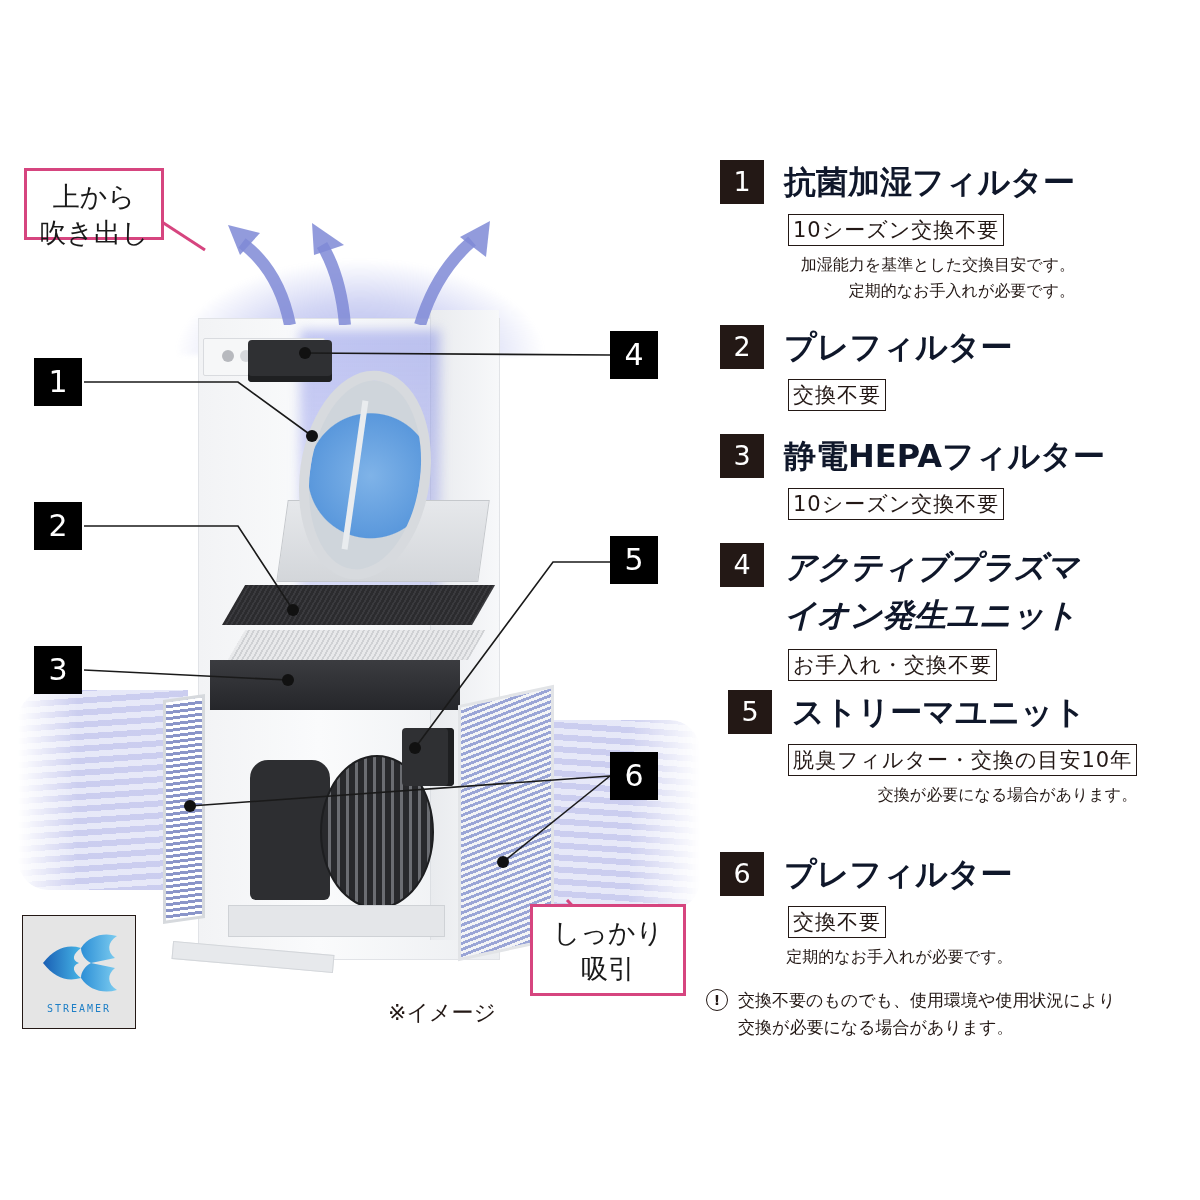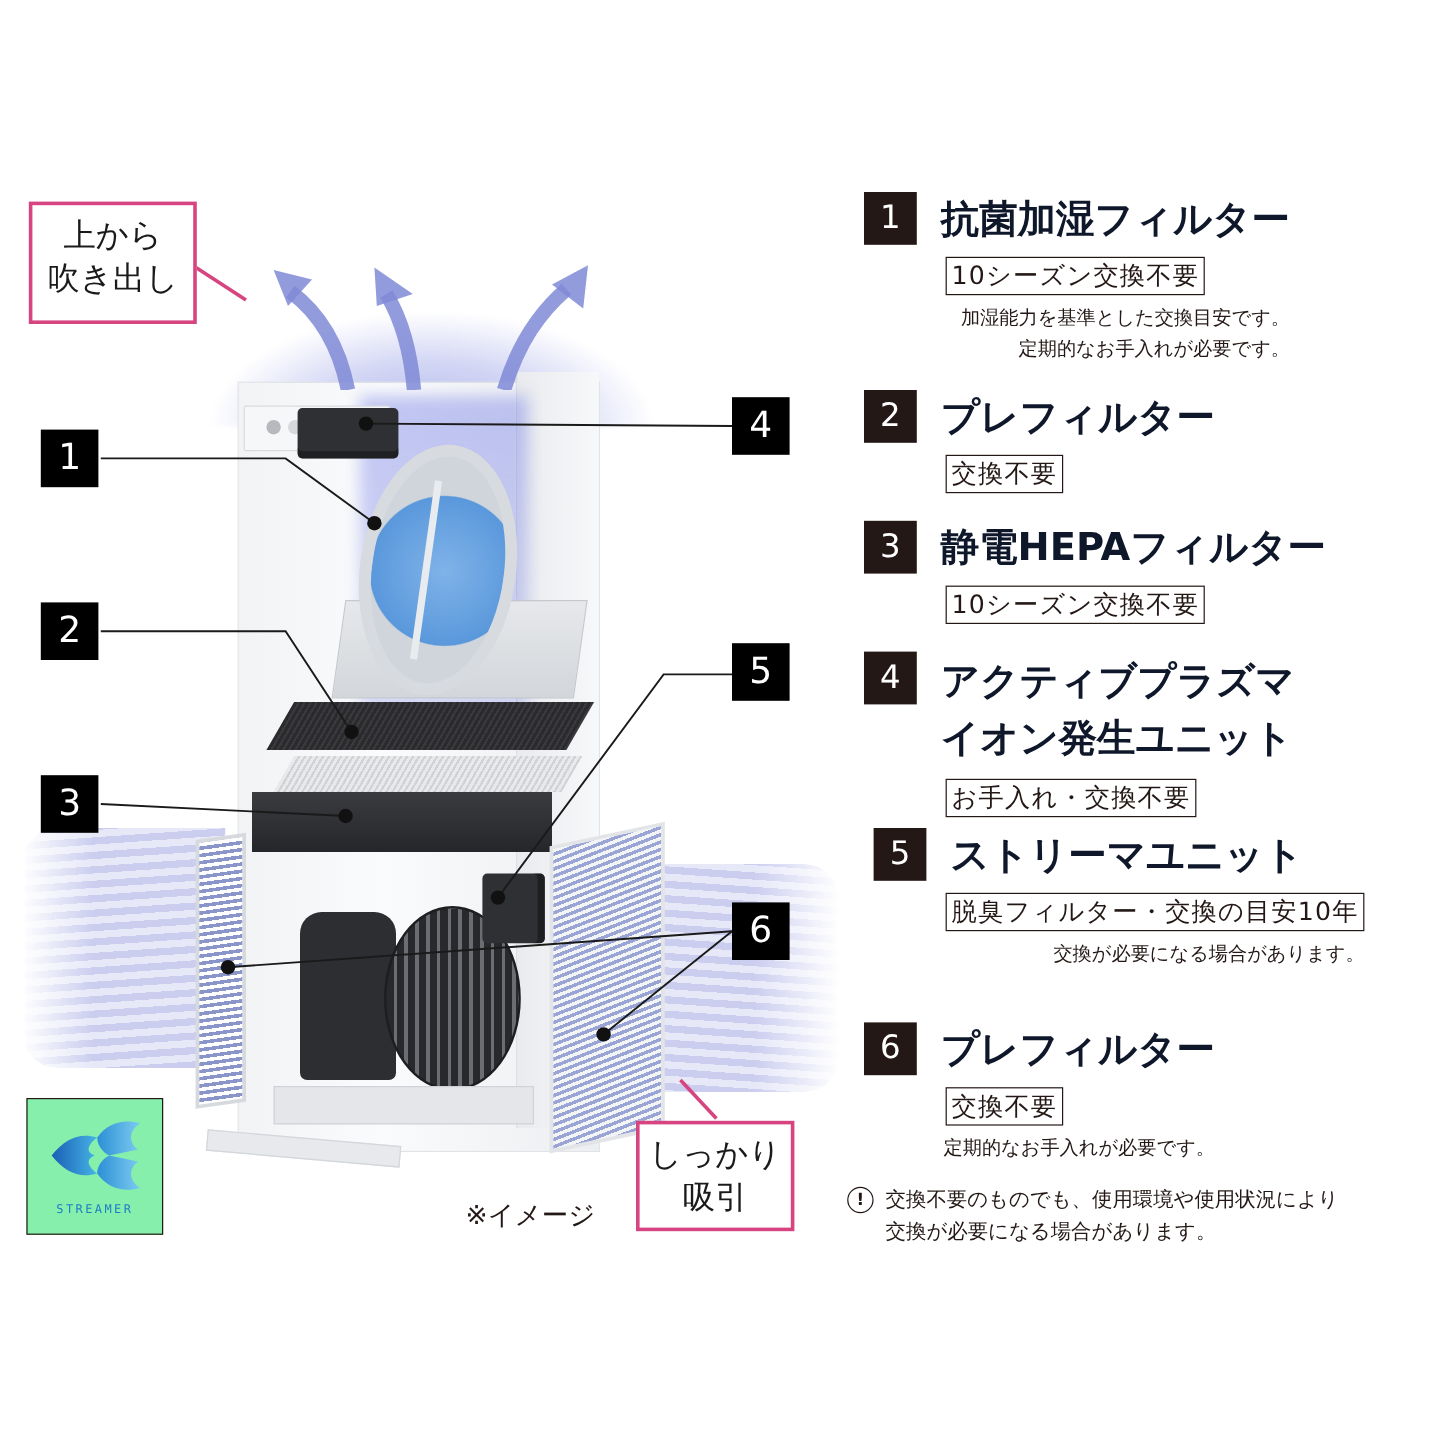--- a/index.html
+++ b/index.html
@@ -120,41 +120,41 @@
   }
 
   
   .pink-callout {
     position: absolute; border: 3px solid #d6457f; background: #ffffff;
     font-size: 27px; line-height: 36px; text-align: center; color: #1a1a1a; box-sizing: border-box;
   }
 
   
   .logo-box {
-    left: 22px; top: 915px; width: 114px; height: 114px; border: 1px solid #231815; background: #86efac; box-sizing: border-box;
+    left: 22px; top: 915px; width: 114px; height: 114px; border: 1px solid #231815; background: #e5e5e5; box-sizing: border-box;
   }
   .logo-text {
     position: absolute; left: 0; right: 0; bottom: 14px; text-align: center;
     font-family: "DejaVu Sans Mono", monospace; font-size: 10px; letter-spacing: 2px; color: #1e7fc6;
   }
 
   .image-note { left: 388px; top: 998px; font-size: 22px; color: #231815; }
 
   
   .legend-item { position: absolute; left: 720px; }
   .legend-head { display: flex; align-items: flex-start; }
   .legend-num {
     width: 44px; height: 44px; background: #231815; color: #fff; font-size: 27px; line-height: 44px;
     text-align: center; flex: none; margin-top: 0px;
   }
   .legend-title {
     margin-left: 20px; font-size: 32px; font-weight: bold; line-height: 44px; letter-spacing: 0px; color: #0f172a;
     white-space: nowrap;
   }
-  .legend-title.two-line { white-space: normal; width: 330px; line-height: 48px; }
+  .legend-title.two-line { white-space: normal; width: 330px; line-height: 48px; font-style: italic; }
   .legend-tag {
     display: inline-block; margin-left: 68px; margin-top: 10px; border: 1px solid #231815;
     font-size: 21px; line-height: 30px; padding: 0 4px; letter-spacing: 1px; white-space: nowrap;
   }
   .legend-desc { margin-left: 40px; margin-top: 6px; font-size: 16px; line-height: 26px; white-space: nowrap; text-align: right; }
 
   .footnote { left: 706px; top: 987px; font-size: 17px; line-height: 27px; display: flex; }
   .warn-icon {
     width: 20px; height: 20px; border: 1.5px solid #231815; border-radius: 50%; font-size: 14px;
     line-height: 20px; text-align: center; margin-right: 10px; margin-top: 2px; flex: none; font-weight: bold;
@@ -237,25 +237,25 @@
     </g>
   </svg>
 
   <div class="num-badge" style="left:34px;top:358px;">1</div>
   <div class="num-badge" style="left:34px;top:502px;">2</div>
   <div class="num-badge" style="left:34px;top:646px;">3</div>
   <div class="num-badge" style="left:610px;top:331px;">4</div>
   <div class="num-badge" style="left:610px;top:536px;">5</div>
   <div class="num-badge" style="left:610px;top:752px;">6</div>
 
-  <div class="pink-callout" style="left:24px;top:168px;width:140px;height:102px;padding-top:8px;">
+  <div class="pink-callout" style="left:24px;top:168px;width:140px;height:72px;padding-top:8px;">
     <div>上から</div>
     <div>吹き出し</div>
   </div>
-  <div class="pink-callout" style="left:530px;top:934px;width:132px;height:92px;padding-top:8px;">
+  <div class="pink-callout" style="left:530px;top:904px;width:156px;height:92px;padding-top:8px;">
     <div>しっかり</div>
     <div>吸引</div>
   </div>
 
   <div class="abs logo-box">
     <svg class="abs" style="left:18px;top:14px;" width="78" height="66" viewBox="0 0 78 66">
       <defs>
         <linearGradient id="lg1" x1="0" y1="0" x2="1" y2="0">
           <stop offset="0" stop-color="#1a5fb4"></stop>
             <stop offset="1" stop-color="#46b4e6"></stop>

